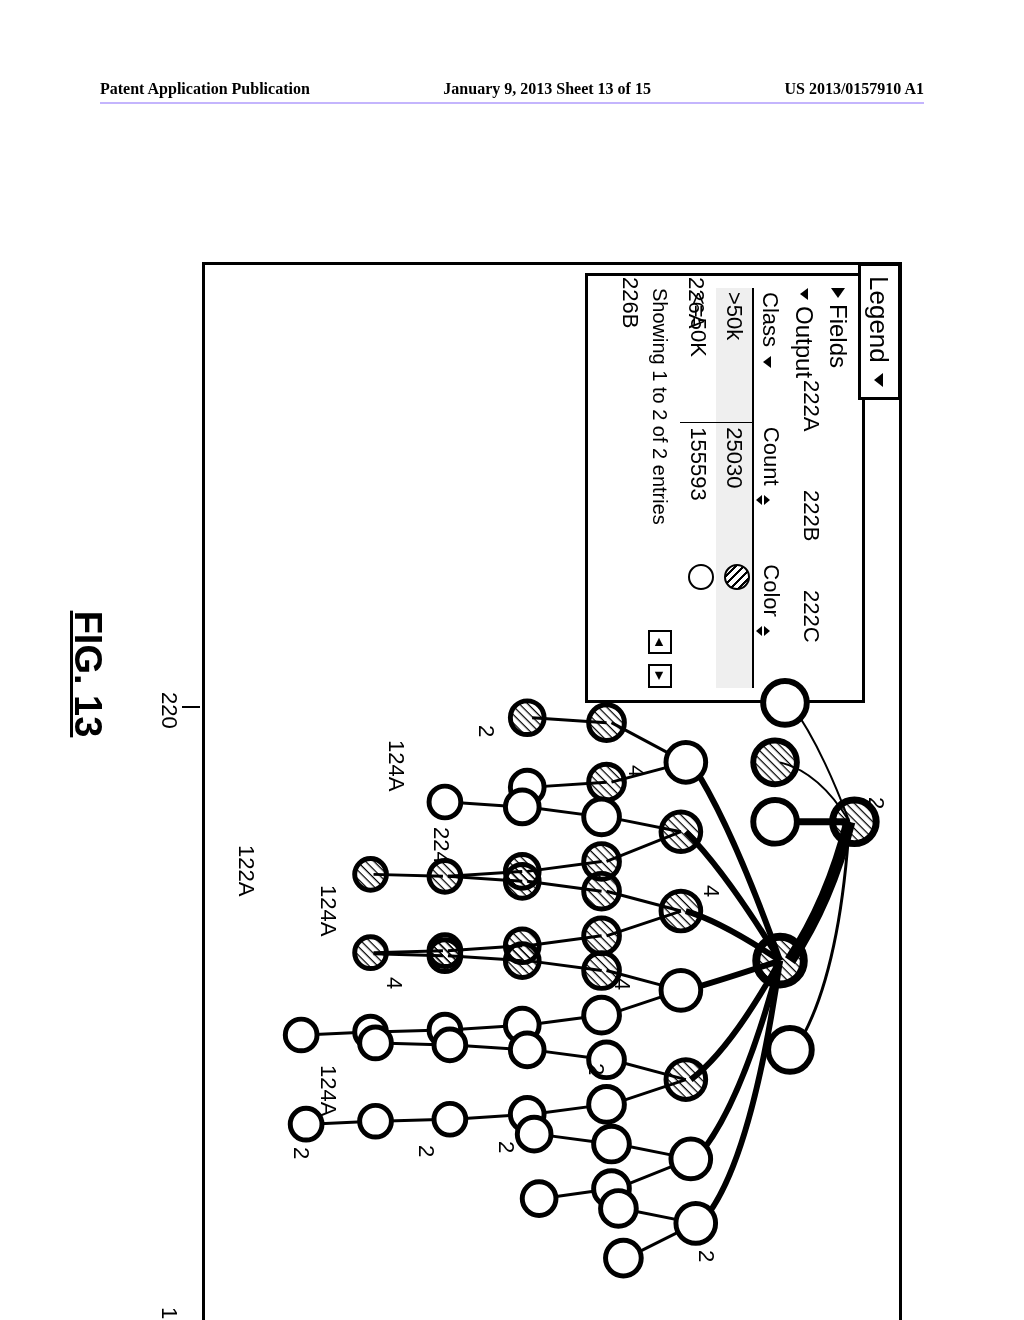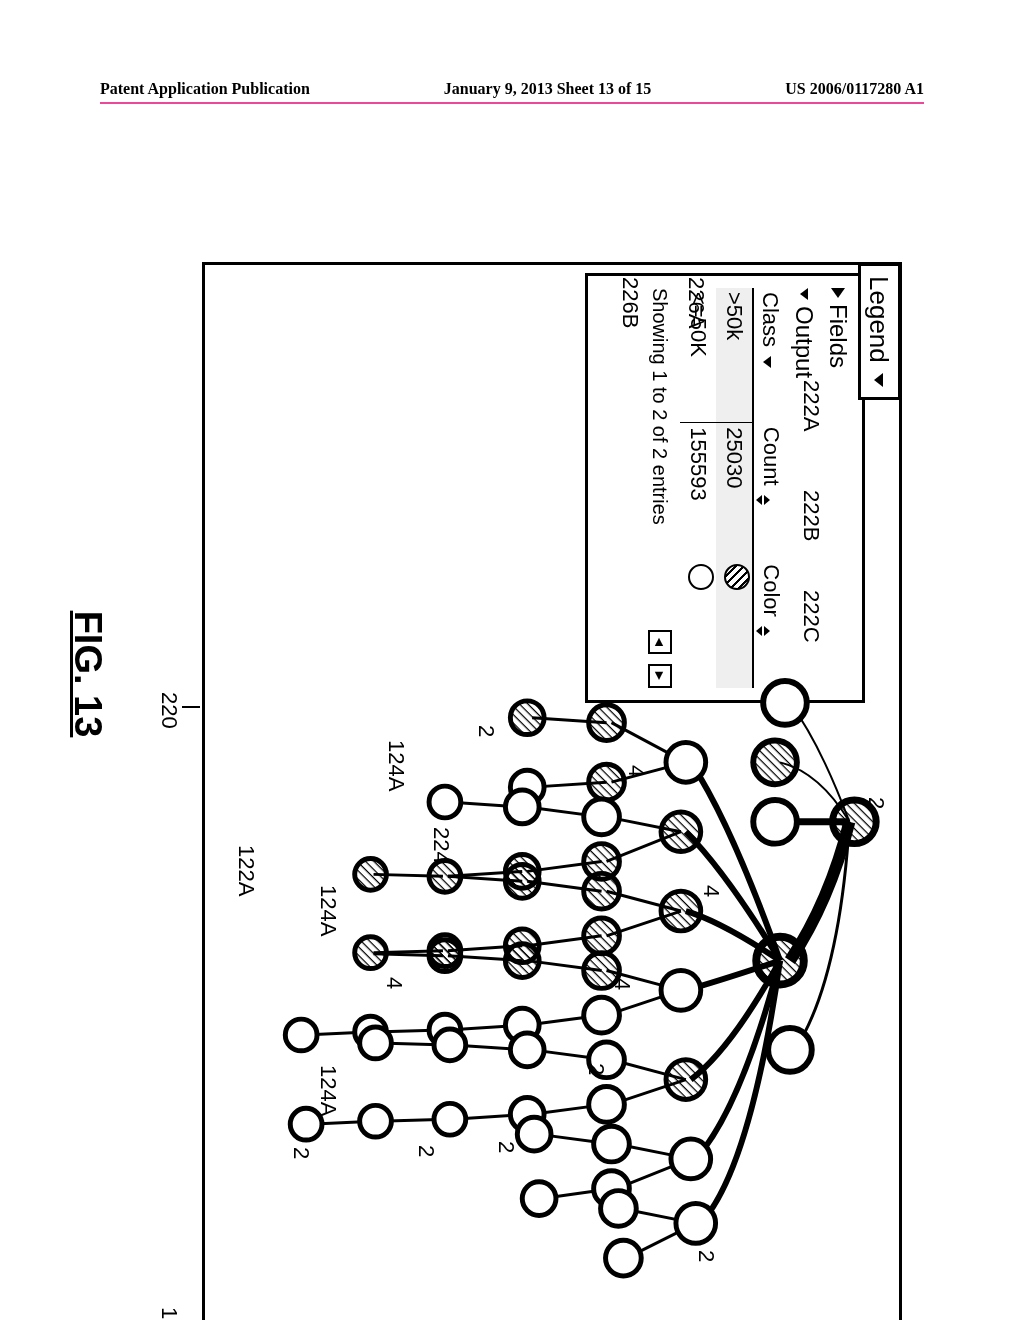--- a/index.html
+++ b/index.html
@@ -14,21 +14,21 @@
     position: relative;
     width: 100%;
     height: 100%;
     padding: 80px 100px 60px 100px;
   }
   .header {
     display: flex;
     justify-content: space-between;
     font-weight: bold;
     font-size: 16px;
-    border-bottom: 2px solid #ec4899;
+    border-bottom: 2px solid #c4b5fd;
     padding-bottom: 4px;
     margin-bottom: 30px;
   }
   .figure-area {
     position: relative;
     width: 100%;
     height: 1080px;
     display: flex;
     justify-content: center;
     align-items: center;
@@ -164,21 +164,21 @@
     text-decoration: underline;
   }
 </style>
 </head>
 <body>
 
 <div class="page">
   <div class="header">
     <span>Patent Application Publication</span>
     <span>January 9, 2013  Sheet 13 of 15</span>
-    <span>US 2006/0117280 A1</span>
+    <span>US 2013/0157910 A1</span>
   </div>
 
   <div class="figure-area">
     <div class="rotated-wrap">
 
       <div class="main-box">
 
         <div class="legend-tab">
           <span>Legend</span>
           <span class="tri-down"></span>

